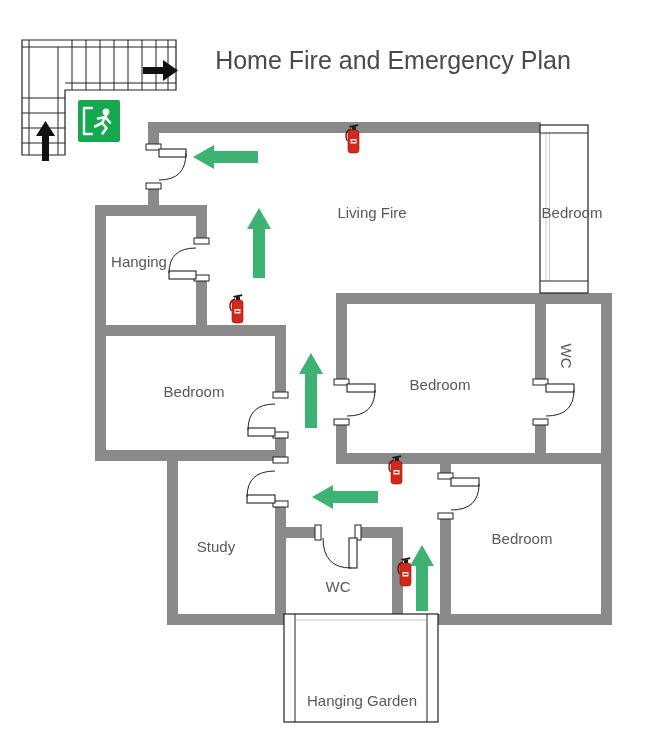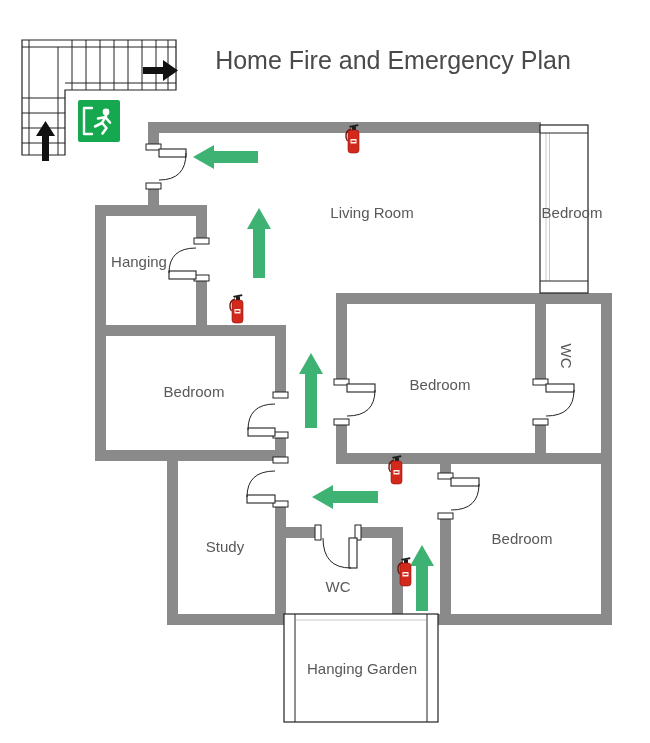--- a/index.html
+++ b/index.html
@@ -202,23 +202,23 @@
         <path d="M28,17 L20,18.5"></path>
         <path d="M27.5,17.5 L32,22.5"></path>
         <path d="M24,23 L17,26.5"></path>
         <path d="M24,23 L28.5,28 L24.5,33.5"></path>
       </g>
     </g>
   </svg>
 
   <div id="title">Home Fire and Emergency Plan</div>
 
-  <div class="label" style="left:372px;top:212px">Living Room</div>
+  <div class="label" style="left:372px;top:212px">Living Fire</div>
   <div class="label" style="left:572px;top:212px">Bedroom</div>
   <div class="label" style="left:139px;top:261px">Hanging</div>
   <div class="label" style="left:194px;top:391px">Bedroom</div>
   <div class="label" style="left:440px;top:384px">Bedroom</div>
   <div class="label rot" style="left:566px;top:356px">WC</div>
-  <div class="label" style="left:225px;top:546px">Study</div>
+  <div class="label" style="left:216px;top:546px">Study</div>
   <div class="label" style="left:522px;top:538px">Bedroom</div>
   <div class="label" style="left:338px;top:586px">WC</div>
-  <div class="label" style="left:362px;top:668px">Hanging Garden</div>
+  <div class="label" style="left:362px;top:700px">Hanging Garden</div>
 </div>
 
 </body></html>

